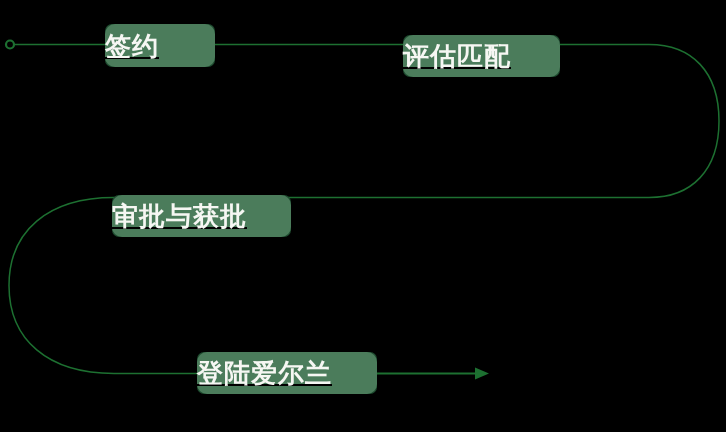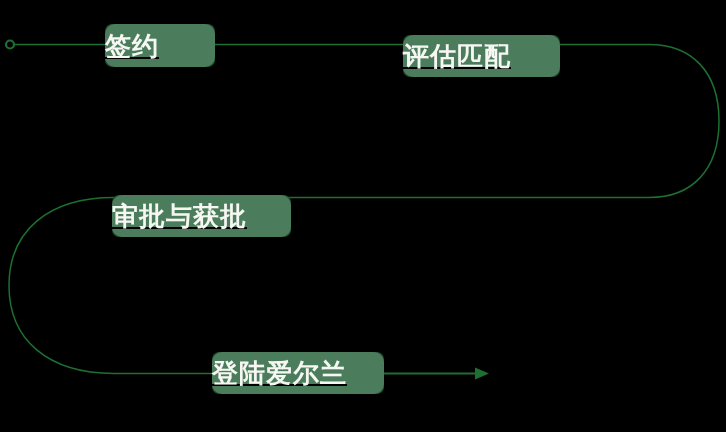--- a/index.html
+++ b/index.html
@@ -66,21 +66,21 @@
     font-weight: bold;
     letter-spacing: 1px;
     line-height: 1;
     white-space: nowrap;
   }
   
   #step-sign-contract        { left: 105px; top: 24px;  width: 110px; height: 43px; }
   #step-assessment-matching  { left: 403px; top: 24px;  width: 157px; height: 42px; margin-top: 11px; }
   #step-submit-application   { left: 468px; top: 177px; width: 160px; height: 42px; }
   #step-approval-granted     { left: 112px; top: 195px; width: 179px; height: 42px; }
-  #step-land-in-ireland      { left: 212px; top: 352px; width: 172px; height: 42px; }
+  #step-land-in-ireland      { left: 197px; top: 352px; width: 172px; height: 42px; padding-left: 8px; }
 </style>
 </head>
 <body>
 
 <div id="canvas">
 
   <svg id="flow-svg" viewBox="0 0 726 432" xmlns="http://www.w3.org/2000/svg">
 
     <circle class="start-ring" cx="10" cy="44.5" r="4"></circle>
 

